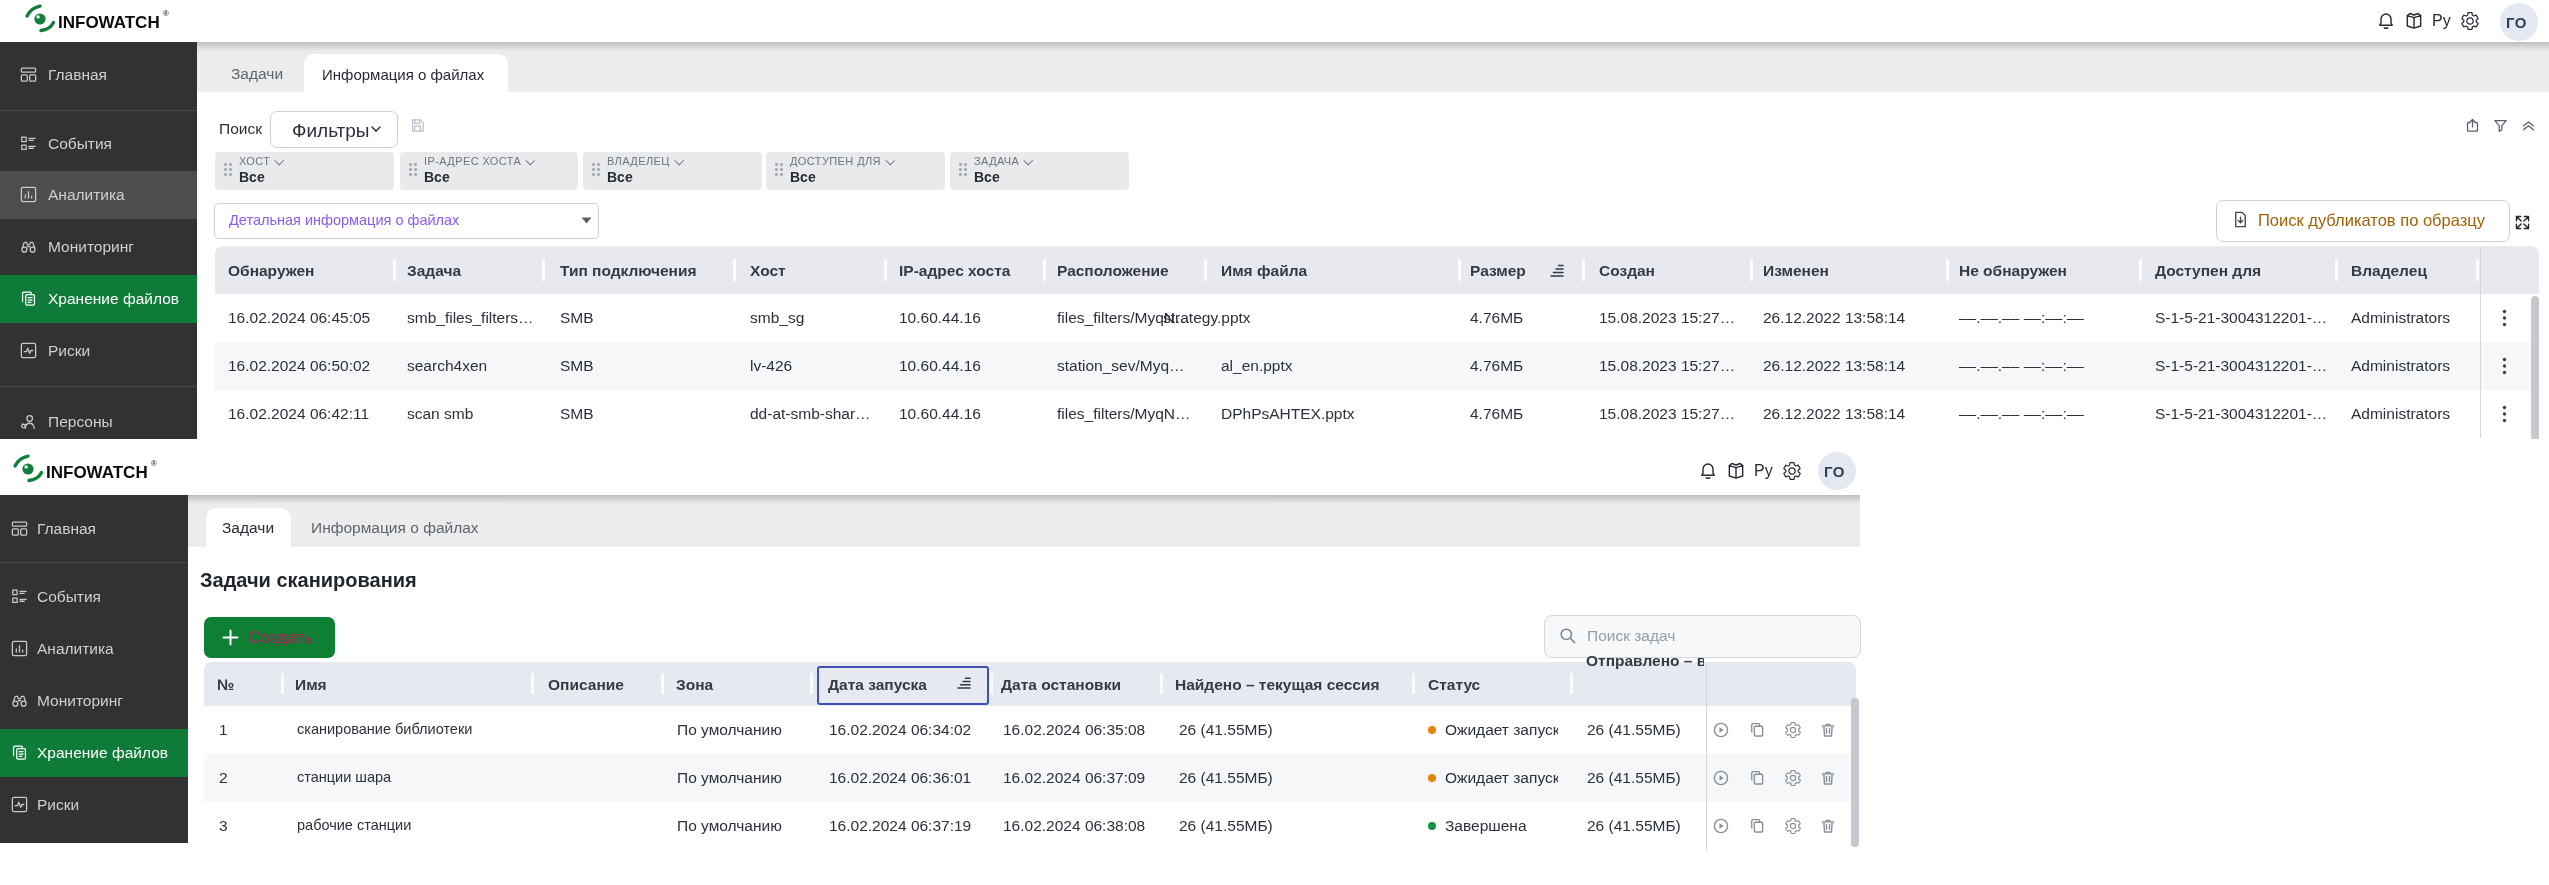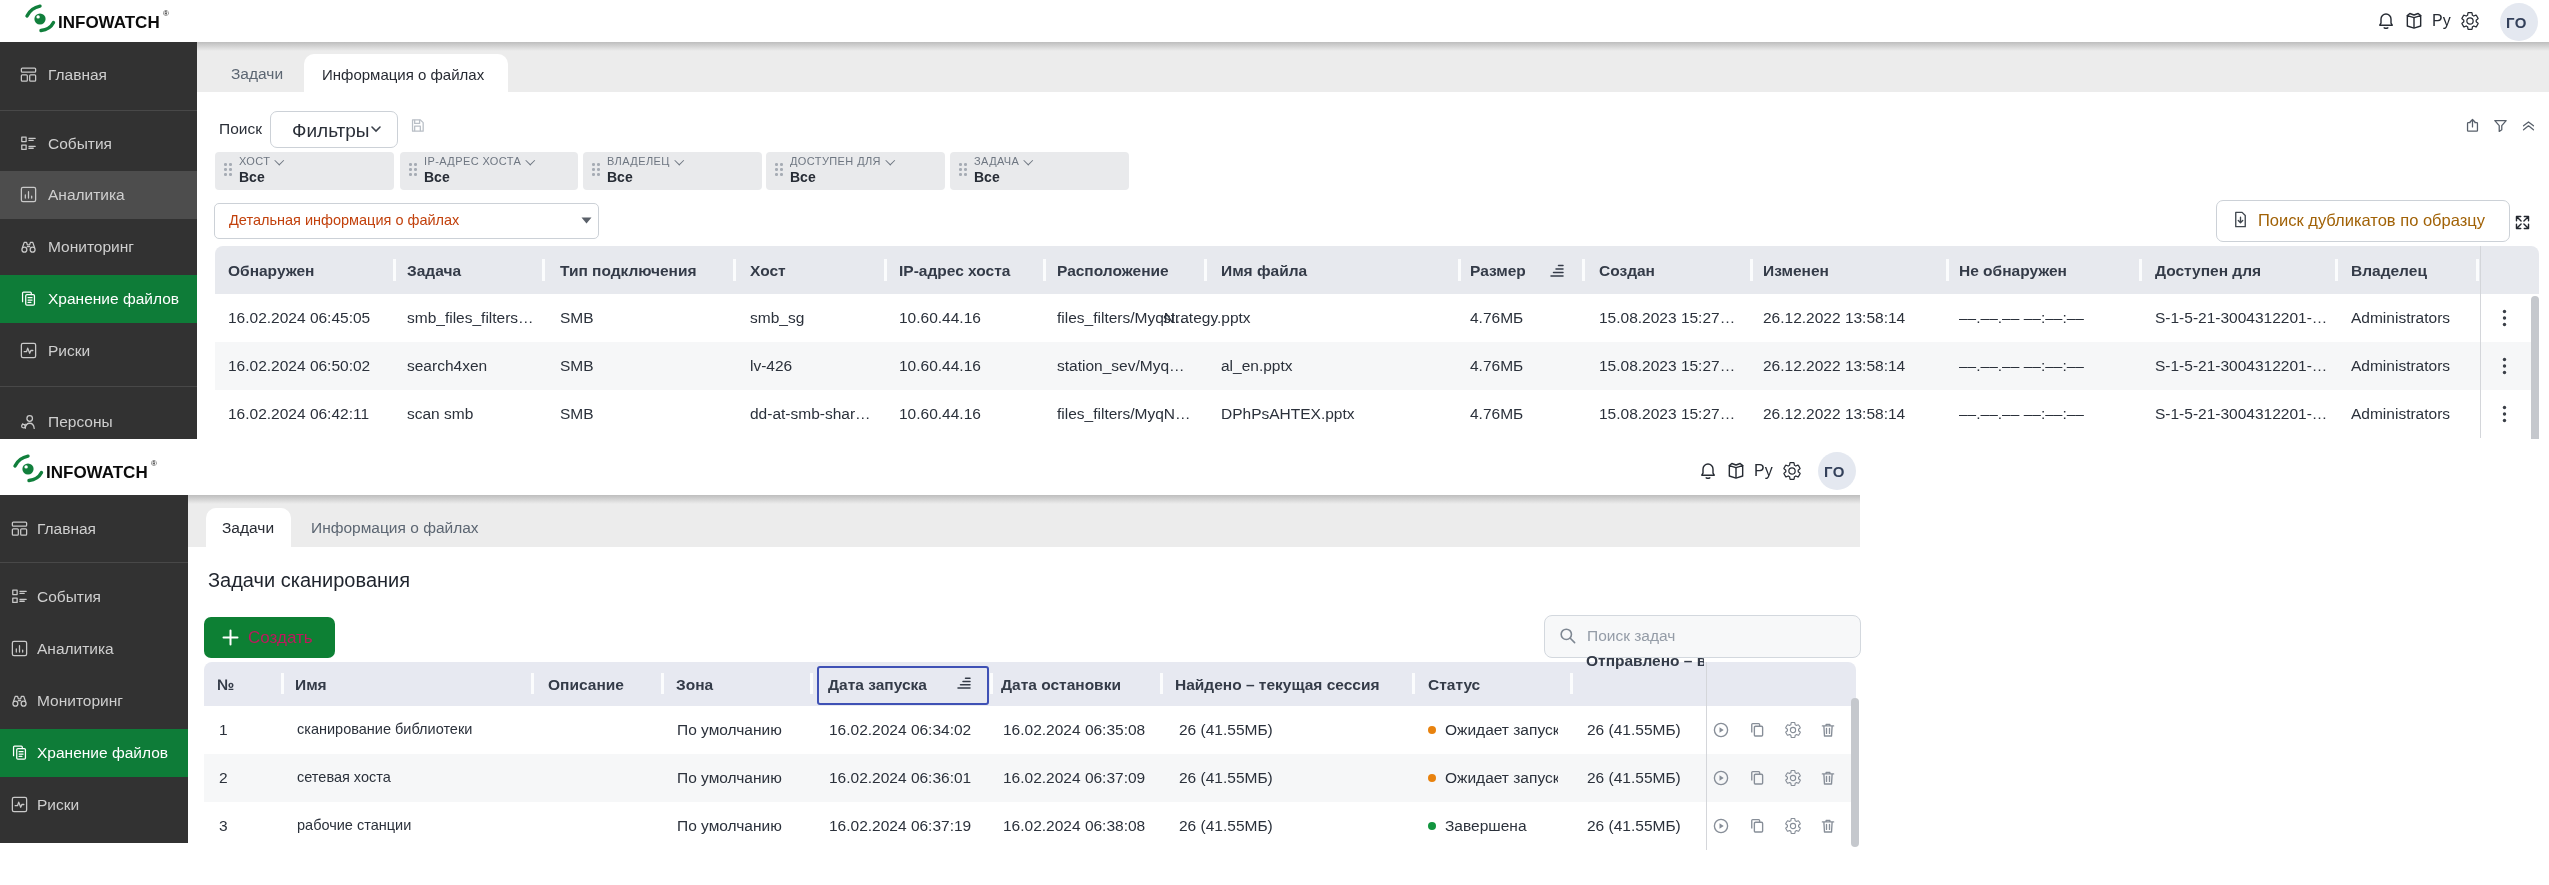--- a/index.html
+++ b/index.html
@@ -147,21 +147,21 @@
 <div class="a" style="left:959px;top:163px;width:2.5px;height:2.5px;border-radius:50%;background:#a6acb4"></div>
 <div class="a" style="left:964px;top:163px;width:2.5px;height:2.5px;border-radius:50%;background:#a6acb4"></div>
 <div class="a" style="left:959px;top:168px;width:2.5px;height:2.5px;border-radius:50%;background:#a6acb4"></div>
 <div class="a" style="left:964px;top:168px;width:2.5px;height:2.5px;border-radius:50%;background:#a6acb4"></div>
 <div class="a" style="left:959px;top:173px;width:2.5px;height:2.5px;border-radius:50%;background:#a6acb4"></div>
 <div class="a" style="left:964px;top:173px;width:2.5px;height:2.5px;border-radius:50%;background:#a6acb4"></div>
 <div class="t" style="left:974px;top:155px;font-size:11px;letter-spacing:.4px;color:#6e7681">ЗАДАЧА<span style="display:inline-block;width:5.5px;height:5.5px;border-right:1.4px solid #6e7681;border-bottom:1.4px solid #6e7681;transform:rotate(45deg);margin-left:6px;margin-bottom:1.5px"></span></div>
 <div class="t" style="left:974px;top:169px;font-size:14px;font-weight:bold;color:#272c35">Все</div>
 
 <div class="a" style="left:214px;top:203px;width:383px;height:34px;background:#fff;border:1px solid #ccd1d7;border-radius:5px"></div>
-<div class="t" style="left:229px;top:212px;font-size:14.5px;color:#c2410c">Детальная информация о файлах</div>
+<div class="t" style="left:229px;top:212px;font-size:14.5px;color:#8b5cf6">Детальная информация о файлах</div>
 <svg class="a" style="left:581px;top:217px" width="11" height="7" viewBox="0 0 11 7" fill="#5a6069">
     <path d="M0.5 0.5h10L5.5 6.5z"></path>
   </svg>
 
 <div class="a" style="left:2216px;top:200px;width:292px;height:40px;background:#fff;border:1px solid #ccd1d7;border-radius:7px"></div>
 <svg class="a" style="left:2231px;top:210px" width="19" height="19" viewBox="0 0 24 24" fill="none" stroke="#40474f" stroke-width="1.7" stroke-linejoin="round">
  <path d="M6 3h8l4 4v14H6z"></path>
     <path d="M12 9v7M9.2 13.2 12 16l2.8-2.8" stroke-linecap="round"></path>
 </svg>
 <div class="t" style="left:2258px;top:211px;font-size:16.5px;color:#a16207">Поиск дубликатов по образцу</div>
@@ -333,21 +333,21 @@
     <path d="M15.5 7V5.2A1.2 1.2 0 0 0 14.3 4H5.7a1.2 1.2 0 0 0-1.2 1.2V16M11.5 11h5M11.5 14h5M11.5 17h3.5"></path>
   </svg>
 <div class="t" style="left:37px;top:744px;font-size:15.5px;color:#fff">Хранение файлов</div>
 <svg class="a" style="left:10px;top:795px" width="19" height="19" viewBox="0 0 24 24" fill="none" stroke="#c9c9c9" stroke-width="1.6" stroke-linejoin="round" stroke-linecap="round">
     <rect x="3" y="3" width="18" height="18" rx="2"></rect>
     <path d="M6.5 13.5h3l1.5-4.5 2.5 6.5 1.5-3.5h2.5"></path>
   </svg>
 <div class="t" style="left:37px;top:796px;font-size:15.5px;color:#cfcfcf">Риски</div>
 <div class="a" style="left:0;top:562px;width:188px;height:1px;background:#484848"></div>
 
-<div class="t" style="left:208px;top:569px;font-size:20px;font-weight:normal;color:#1f242d">Задачи сканирования</div>
+<div class="t" style="left:200px;top:569px;font-size:20px;font-weight:bold;color:#1f242d">Задачи сканирования</div>
 <div class="a" style="left:204px;top:617px;width:131px;height:41px;background:#0d8034;border-radius:7px"></div>
 <svg class="a" style="left:222px;top:629px" width="17" height="17" viewBox="0 0 17 17" fill="none" stroke="#fff" stroke-width="2" stroke-linecap="round">
     <path d="M8.5 1.5v14M1.5 8.5h14"></path>
   </svg>
 <div class="t" style="left:248px;top:628px;font-size:17px;color:#be185d">Создать</div>
 <div class="a" style="left:1544px;top:615px;width:315px;height:41px;background:#f7f8f9;border:1px solid #d3d8de;border-radius:8px"></div>
 <svg class="a" style="left:1558px;top:626px" width="19" height="19" viewBox="0 0 24 24" fill="none" stroke="#7e8792" stroke-width="2" stroke-linecap="round">
     <circle cx="10.5" cy="10.5" r="6.5"></circle>
     <path d="M15.5 15.5 21 21"></path>
   </svg>
@@ -392,21 +392,21 @@
     <path d="M15.5 7V4.8A1.3 1.3 0 0 0 14.2 3.5H6.3A1.3 1.3 0 0 0 5 4.8v10.4"></path>
   </svg>
 <svg class="a" style="left:1784px;top:721px" width="18" height="18" viewBox="0 0 24 24" fill="none" stroke="#878e98" stroke-width="1.5" stroke-linejoin="round">
     <path d="M19.4 13c.04-.33.06-.66.06-1s-.02-.67-.06-1l2.1-1.65c.19-.15.24-.42.12-.64l-2-3.46c-.12-.22-.39-.3-.61-.22l-2.49 1c-.52-.4-1.08-.73-1.69-.98l-.38-2.65A.49.49 0 0 0 14 2h-4c-.25 0-.46.18-.49.42l-.38 2.65c-.61.25-1.17.59-1.69.98l-2.49-1c-.23-.09-.49 0-.61.22l-2 3.46c-.13.22-.07.49.12.64L4.6 11c-.04.33-.06.66-.06 1s.02.67.06 1l-2.1 1.65c-.19.15-.24.42-.12.64l2 3.46c.12.22.39.3.61.22l2.49-1c.52.4 1.08.73 1.69.98l.38 2.65c.03.24.24.42.49.42h4c.25 0 .46-.18.49-.42l.38-2.65c.61-.25 1.17-.59 1.69-.98l2.49 1c.23.09.49 0 .61-.22l2-3.46c.12-.22.07-.49-.12-.64L19.4 13zM12 15.5a3.5 3.5 0 1 1 0-7 3.5 3.5 0 0 1 0 7z"></path>
   </svg>
 <svg class="a" style="left:1819px;top:721px" width="18" height="18" viewBox="0 0 24 24" fill="none" stroke="#878e98" stroke-width="1.8" stroke-linecap="round" stroke-linejoin="round">
     <path d="M4.5 6.5h15M9.5 6.5V4.5h5v2M6.5 6.5l.8 13.5h9.4l.8-13.5M10 10v6.5M14 10v6.5"></path>
   </svg>
 <div class="a" style="left:204px;top:754px;width:1652px;height:48px;background:#f6f7f8"></div>
 <div class="t c1" style="left:219px;top:769px">2</div>
-<div class="t c1" style="left:297px;top:769px;font-size:14.5px">сетевая хоста</div>
+<div class="t c1" style="left:297px;top:769px;font-size:14.5px">станции шара</div>
 <div class="t c1" style="left:677px;top:769px">По умолчанию</div>
 <div class="t c1" style="left:829px;top:769px">16.02.2024 06:36:01</div>
 <div class="t c1" style="left:1003px;top:769px">16.02.2024 06:37:09</div>
 <div class="t c1" style="left:1179px;top:769px">26 (41.55МБ)</div>
 <div class="a" style="left:1428px;top:774px;width:8px;height:8px;border-radius:50%;background:#e8820e"></div>
 <div class="t c1" style="left:1445px;top:769px;width:113px;overflow:hidden">Ожидает запуска</div>
 <div class="t c1" style="left:1587px;top:769px">26 (41.55МБ)</div>
 <svg class="a" style="left:1712px;top:769px" width="18" height="18" viewBox="0 0 24 24" fill="none" stroke="#878e98" stroke-width="1.8">
     <circle cx="12" cy="12" r="8.8"></circle>
     <path d="M10 8.3l5.6 3.7L10 15.7z" fill="#878e98" stroke="none"></path>

